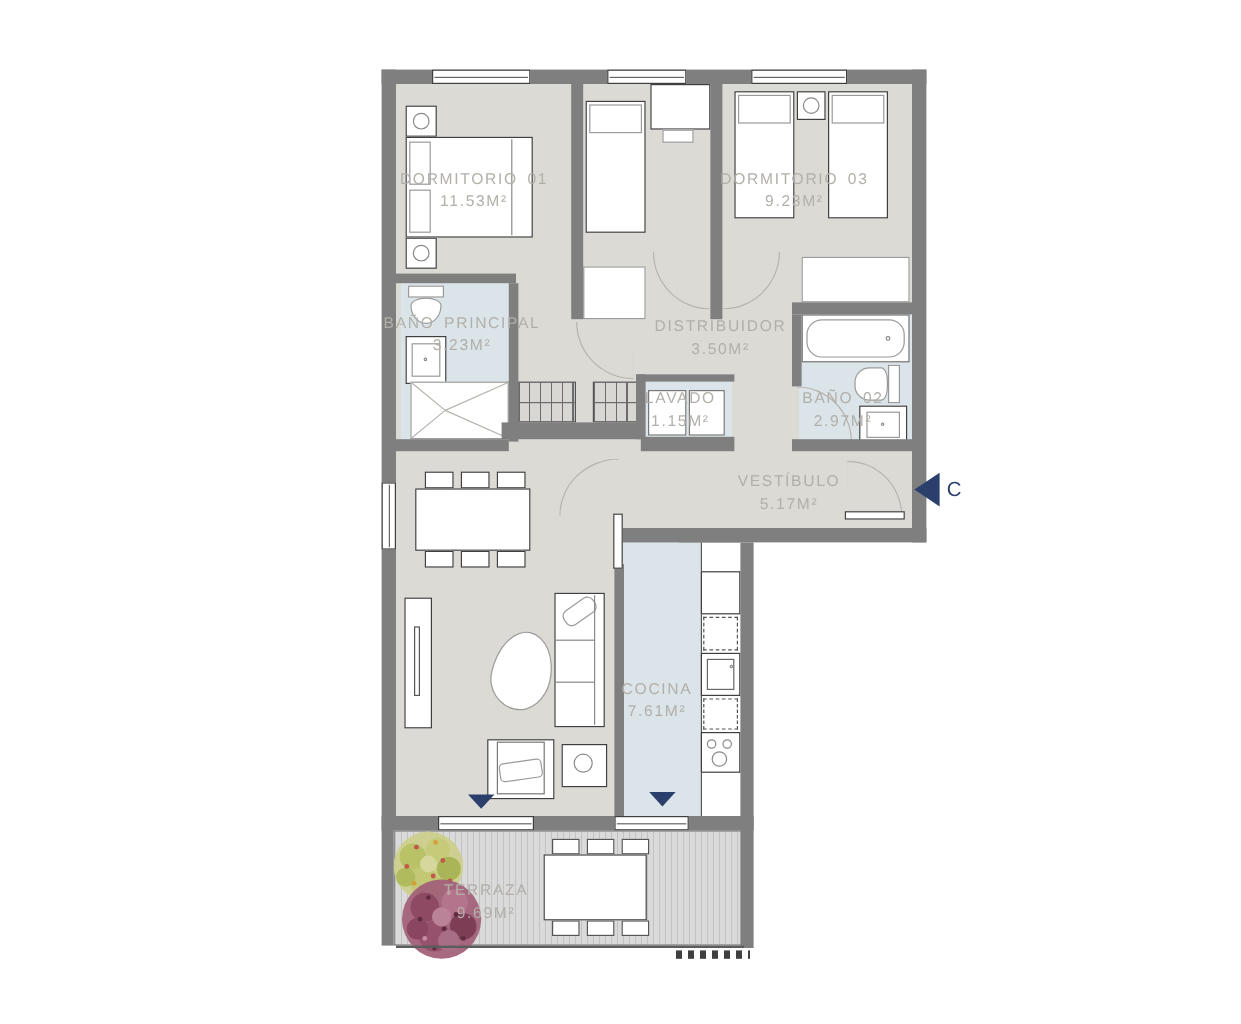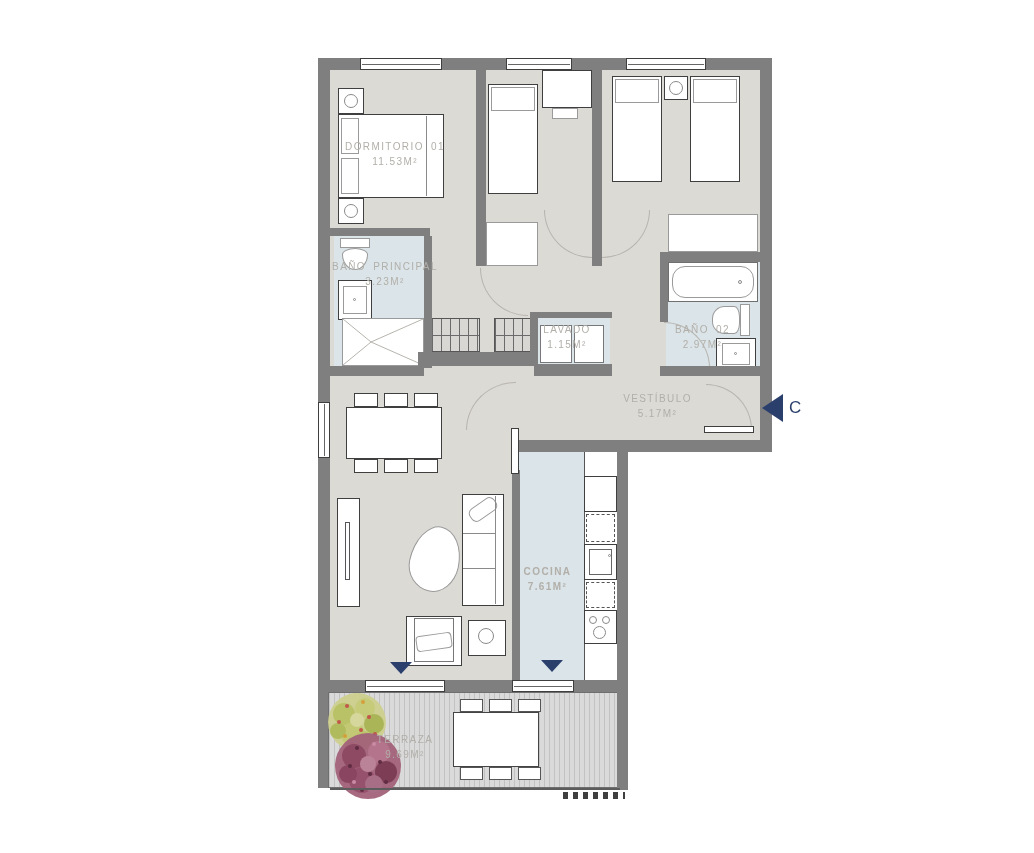--- a/index.html
+++ b/index.html
@@ -20,21 +20,21 @@
          background-color:#d8d7d3;
          background-image:repeating-linear-gradient(90deg,#6b6b6b 0 1px,transparent 1px 9px);}
   .hatch::after{content:"";position:absolute;left:0;right:0;top:50%;height:1px;background:#6b6b6b;}
   .deck{position:absolute;z-index:13;box-sizing:border-box;border:1px solid #6f6f6f;
         background:repeating-linear-gradient(90deg,#c2c2c2 0 1px,#dadada 1px 5px);}
   .arc{position:absolute;z-index:22;box-sizing:border-box;border:0 solid #b7b4ae;}
   .arc.bl{border-bottom-left-radius:100% 100%;border-left:1px solid #b7b4ae;border-bottom:1px solid #b7b4ae;}
   .arc.br{border-bottom-right-radius:100% 100%;border-right:1px solid #b7b4ae;border-bottom:1px solid #b7b4ae;}
   .arc.tl{border-top-left-radius:100% 100%;border-top:1px solid #b7b4ae;border-left:1px solid #b7b4ae;}
   .arc.tr{border-top-right-radius:100% 100%;border-top:1px solid #b7b4ae;border-right:1px solid #b7b4ae;}
-  .label{position:absolute;z-index:40;color:#b2afa9;font-size:10px;line-height:1.45;
+  .label{position:absolute;z-index:40;color:#b2afa9;font-size:13px;line-height:1.45;
          letter-spacing:1.4px;word-spacing:3px;text-align:center;text-transform:uppercase;}
   .tri-down{position:absolute;width:0;height:0;z-index:45;
             border-left:11px solid transparent;border-right:11px solid transparent;
             border-top:12px solid #2b3f6d;}
   .tri-left{position:absolute;width:0;height:0;z-index:45;
             border-top:14px solid transparent;border-bottom:14px solid transparent;
             border-right:21px solid #2b3f6d;}
   .entrance-letter{position:absolute;z-index:45;color:#2b3f6d;font-size:17px;}
   .posts{position:absolute;z-index:31;background:repeating-linear-gradient(90deg,#3f3f3f 0 5px,transparent 5px 10px);}
   svg{display:block;}
@@ -227,37 +227,45 @@
   <div class="furn" style="left:518px;top:699px;width:23px;height:13px;border-width:1px;border-color:#555;z-index:24;"></div>
   <div class="furn" style="left:453px;top:712px;width:86px;height:55px;border-width:1px;border-color:#444;z-index:25;"></div>
   <div class="furn" style="left:460px;top:767px;width:23px;height:13px;border-width:1px;border-color:#555;z-index:24;"></div>
   <div class="furn" style="left:489px;top:767px;width:23px;height:13px;border-width:1px;border-color:#555;z-index:24;"></div>
   <div class="furn" style="left:518px;top:767px;width:23px;height:13px;border-width:1px;border-color:#555;z-index:24;"></div>
 
   <div class="label" style="left:315px;top:140px;width:160px;">
     <div>DORMITORIO 01</div>
     <div>11.53m²</div>
   </div>
+  <div class="label" style="left:582px;top:140px;width:160px;">
+    <div>DORMITORIO 03</div>
+    <div>9.23m²</div>
+  </div>
   <div class="label" style="left:317px;top:260px;width:136px;">
     <div>BAÑO PRINCIPAL</div>
     <div>3.23m²</div>
   </div>
+  <div class="label" style="left:528px;top:263px;width:145px;">
+    <div>DISTRIBUIDOR</div>
+    <div>3.50m²</div>
+  </div>
   <div class="label" style="left:522px;top:323px;width:90px;">
     <div>LAVADO</div>
     <div>1.15m²</div>
   </div>
   <div class="label" style="left:650px;top:323px;width:105px;">
     <div>BAÑO 02</div>
     <div>2.97m²</div>
   </div>
   <div class="label" style="left:600px;top:392px;width:115px;">
     <div>VESTÍBULO</div>
     <div>5.17m²</div>
   </div>
-  <div class="label" style="left:490px;top:565px;width:115px;font-weight:bold;">
+  <div class="label" style="left:490px;top:565px;width:115px;">
     <div>COCINA</div>
     <div>7.61m²</div>
   </div>
   <div class="label" style="left:346px;top:733px;width:118px;">
     <div>TERRAZA</div>
     <div>9.69m²</div>
   </div>
 
   <div class="tri-left" style="left:762px;top:394px;"></div>
   <div class="entrance-letter" style="left:789px;top:398px;">C</div>

